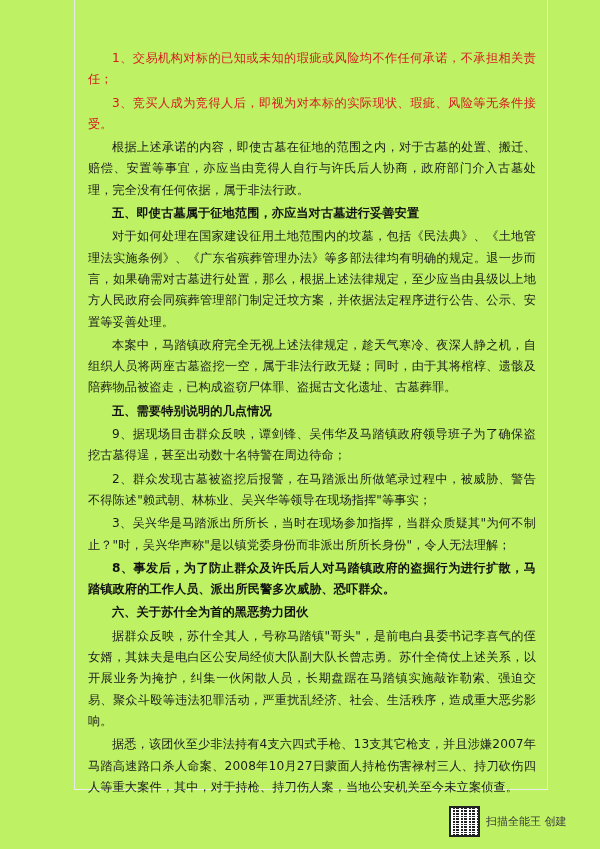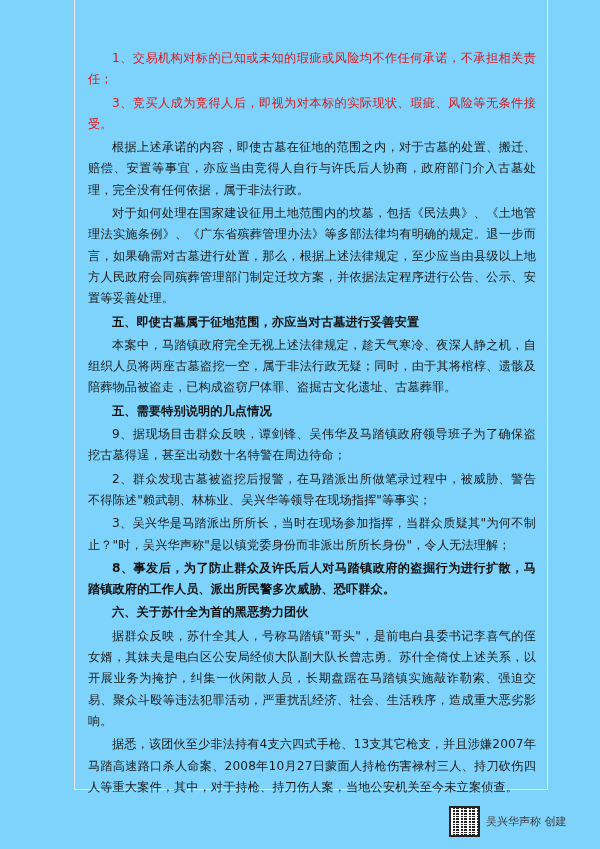--- a/index.html
+++ b/index.html
@@ -13,21 +13,21 @@
     position: relative;
     overflow: hidden;
     font-family: "DejaVu Sans", "Liberation Sans", sans-serif;
   }
 
   .page {
     position: absolute;
     left: 0; top: 0;
     width: 600px;
     height: 849px;
-    background: #7dd3fc;
+    background: #bef264;
   }
 
   
   .scan-edge-left {
     position: absolute;
     left: 74px; top: 0px;
     width: 1px; height: 790px;
     background: #e8e8e8;
   }
   .scan-edge-right {
@@ -116,32 +116,32 @@
 
   <div class="scan-edge-left"></div>
   <div class="scan-edge-right"></div>
   <div class="scan-bottom"></div>
 
   <div class="doc-body">
 
     <p class="para indent red">1、交易机构对标的已知或未知的瑕疵或风险均不作任何承诺，不承担相关责任；</p>
     <p class="para indent red">3、竞买人成为竞得人后，即视为对本标的实际现状、瑕疵、风险等无条件接受。</p>
     <p class="para indent">根据上述承诺的内容，即使古墓在征地的范围之内，对于古墓的处置、搬迁、赔偿、安置等事宜，亦应当由竞得人自行与许氏后人协商，政府部门介入古墓处理，完全没有任何依据，属于非法行政。</p>
+    <p class="para heading">五、即使古墓属于征地范围，亦应当对古墓进行妥善安置</p>
     <p class="para indent">对于如何处理在国家建设征用土地范围内的坟墓，包括《民法典》、《土地管理法实施条例》、《广东省殡葬管理办法》等多部法律均有明确的规定。退一步而言，如果确需对古墓进行处置，那么，根据上述法律规定，至少应当由县级以上地方人民政府会同殡葬管理部门制定迁坟方案，并依据法定程序进行公告、公示、安置等妥善处理。</p>
-    <p class="para heading">五、即使古墓属于征地范围，亦应当对古墓进行妥善安置</p>
     <p class="para indent">本案中，马踏镇政府完全无视上述法律规定，趁天气寒冷、夜深人静之机，自组织人员将两座古墓盗挖一空，属于非法行政无疑；同时，由于其将棺椁、遗骸及陪葬物品被盗走，已构成盗窃尸体罪、盗掘古文化遗址、古墓葬罪。</p>
     <p class="para heading">五、需要特别说明的几点情况</p>
     <p class="para indent">9、据现场目击群众反映，谭剑锋、吴伟华及马踏镇政府领导班子为了确保盗挖古墓得逞，甚至出动数十名特警在周边待命；</p>
     <p class="para indent">2、群众发现古墓被盗挖后报警，在马踏派出所做笔录过程中，被威胁、警告不得陈述"赖武朝、林栋业、吴兴华等领导在现场指挥"等事实；</p>
     <p class="para indent">3、吴兴华是马踏派出所所长，当时在现场参加指挥，当群众质疑其"为何不制止？"时，吴兴华声称"是以镇党委身份而非派出所所长身份"，令人无法理解；</p>
     <p class="para bold-item">8、事发后，为了防止群众及许氏后人对马踏镇政府的盗掘行为进行扩散，马踏镇政府的工作人员、派出所民警多次威胁、恐吓群众。</p>
     <p class="para heading">六、关于苏什全为首的黑恶势力团伙</p>
     <p class="para indent">据群众反映，苏什全其人，号称马踏镇"哥头"，是前电白县委书记李喜气的侄女婿，其妹夫是电白区公安局经侦大队副大队长曾志勇。苏什全倚仗上述关系，以开展业务为掩护，纠集一伙闲散人员，长期盘踞在马踏镇实施敲诈勒索、强迫交易、聚众斗殴等违法犯罪活动，严重扰乱经济、社会、生活秩序，造成重大恶劣影响。</p>
     <p class="para indent">据悉，该团伙至少非法持有4支六四式手枪、13支其它枪支，并且涉嫌2007年马踏高速路口杀人命案、2008年10月27日蒙面人持枪伤害禄村三人、持刀砍伤四人等重大案件，其中，对于持枪、持刀伤人案，当地公安机关至今未立案侦查。</p>
 
   </div>
 
   <div class="watermark">
     <div class="qr"></div>
-    <div class="wm-text">吴兴华声称 创建</div>
+    <div class="wm-text">扫描全能王 创建</div>
   </div>
 
 </div>
 
 </body></html>

